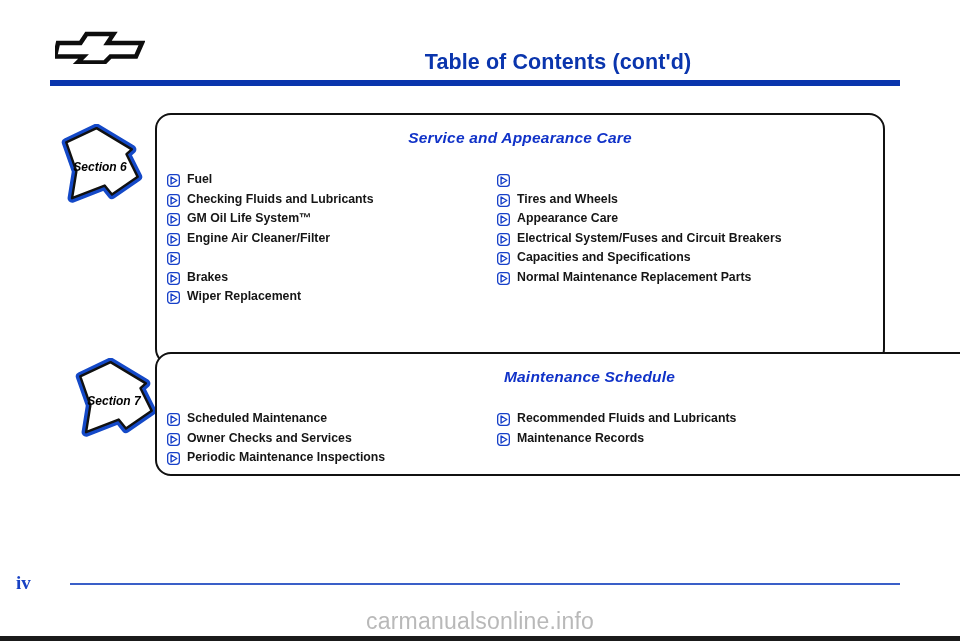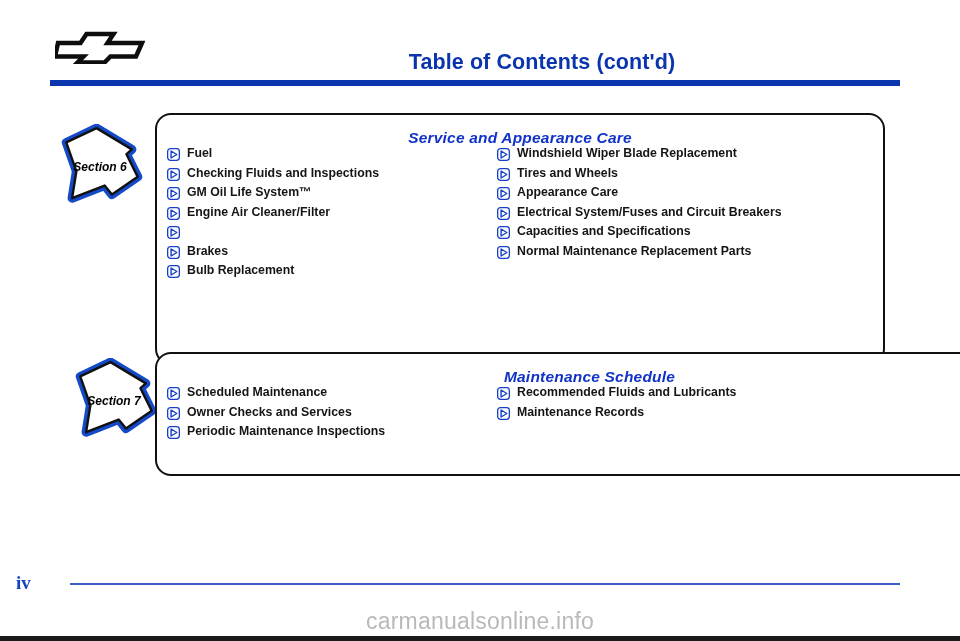--- a/index.html
+++ b/index.html
@@ -22,21 +22,21 @@
   
   #bowtie {
     position: absolute;
     left: 55px;
     top: 28px;
     width: 90px;
     height: 36px;
   }
   #page-title {
     position: absolute;
-    left: 192px;
+    left: 208px;
     top: 50px;
     width: 700px;
     text-align: center;
     font-size: 21.5px;
     font-weight: bold;
     color: #0A35AD;
     letter-spacing: 0.1px;
     white-space: nowrap;
   }
   #header-rule {
@@ -85,21 +85,21 @@
     font-size: 15.5px;
     font-weight: bold;
     font-style: italic;
     color: #1032C8;
     margin-top: 14px;
     letter-spacing: 0.2px;
   }
 
   .columns {
     display: flex;
-    margin-top: 0;
+    margin-top: 26px;
     padding: 0 16px 0 10px;
   }
   .col {
     display: flex;
     flex-direction: column;
   }
   .col-left  { width: 330px; }
   .col-right { width: 370px; }
 
   .toc-item {
@@ -195,21 +195,21 @@
             <path d="M4.4 3.2 L10.6 7 L4.4 10.8 Z" fill="#ffffff" stroke="#1740C8" stroke-width="1.5" stroke-linejoin="round"></path>
           </svg>
           <span class="toc-label">Fuel</span>
         </div>
 
         <div class="toc-item">
           <svg class="toc-bullet" viewBox="0 0 14 14">
             <rect x="0.7" y="0.7" width="12.6" height="12.6" rx="3" fill="#ffffff" stroke="#1740C8" stroke-width="1.4"></rect>
             <path d="M4.4 3.2 L10.6 7 L4.4 10.8 Z" fill="#ffffff" stroke="#1740C8" stroke-width="1.5" stroke-linejoin="round"></path>
           </svg>
-          <span class="toc-label">Checking Fluids and Inspections</span>
+          <span class="toc-label">Checking Fluids and Lubricants</span>
         </div>
 
         <div class="toc-item">
           <svg class="toc-bullet" viewBox="0 0 14 14">
             <rect x="0.7" y="0.7" width="12.6" height="12.6" rx="3" fill="#ffffff" stroke="#1740C8" stroke-width="1.4"></rect>
             <path d="M4.4 3.2 L10.6 7 L4.4 10.8 Z" fill="#ffffff" stroke="#1740C8" stroke-width="1.5" stroke-linejoin="round"></path>
           </svg>
           <span class="toc-label">GM Oil Life System™</span>
         </div>
 
@@ -234,33 +234,32 @@
             <path d="M4.4 3.2 L10.6 7 L4.4 10.8 Z" fill="#ffffff" stroke="#1740C8" stroke-width="1.5" stroke-linejoin="round"></path>
           </svg>
           <span class="toc-label">Brakes</span>
         </div>
 
         <div class="toc-item">
           <svg class="toc-bullet" viewBox="0 0 14 14">
             <rect x="0.7" y="0.7" width="12.6" height="12.6" rx="3" fill="#ffffff" stroke="#1740C8" stroke-width="1.4"></rect>
             <path d="M4.4 3.2 L10.6 7 L4.4 10.8 Z" fill="#ffffff" stroke="#1740C8" stroke-width="1.5" stroke-linejoin="round"></path>
           </svg>
-          <span class="toc-label">Bulb Replacement</span>
+          <span class="toc-label">Wiper Replacement</span>
         </div>
 
       </div>
 
       <div class="col col-right">
 
         <div class="toc-item">
           <svg class="toc-bullet" viewBox="0 0 14 14">
             <rect x="0.7" y="0.7" width="12.6" height="12.6" rx="3" fill="#ffffff" stroke="#1740C8" stroke-width="1.4"></rect>
             <path d="M4.4 3.2 L10.6 7 L4.4 10.8 Z" fill="#ffffff" stroke="#1740C8" stroke-width="1.5" stroke-linejoin="round"></path>
           </svg>
-          <span class="toc-label">Windshield Wiper Blade Replacement</span>
         </div>
 
         <div class="toc-item">
           <svg class="toc-bullet" viewBox="0 0 14 14">
             <rect x="0.7" y="0.7" width="12.6" height="12.6" rx="3" fill="#ffffff" stroke="#1740C8" stroke-width="1.4"></rect>
             <path d="M4.4 3.2 L10.6 7 L4.4 10.8 Z" fill="#ffffff" stroke="#1740C8" stroke-width="1.5" stroke-linejoin="round"></path>
           </svg>
           <span class="toc-label">Tires and Wheels</span>
         </div>
 

